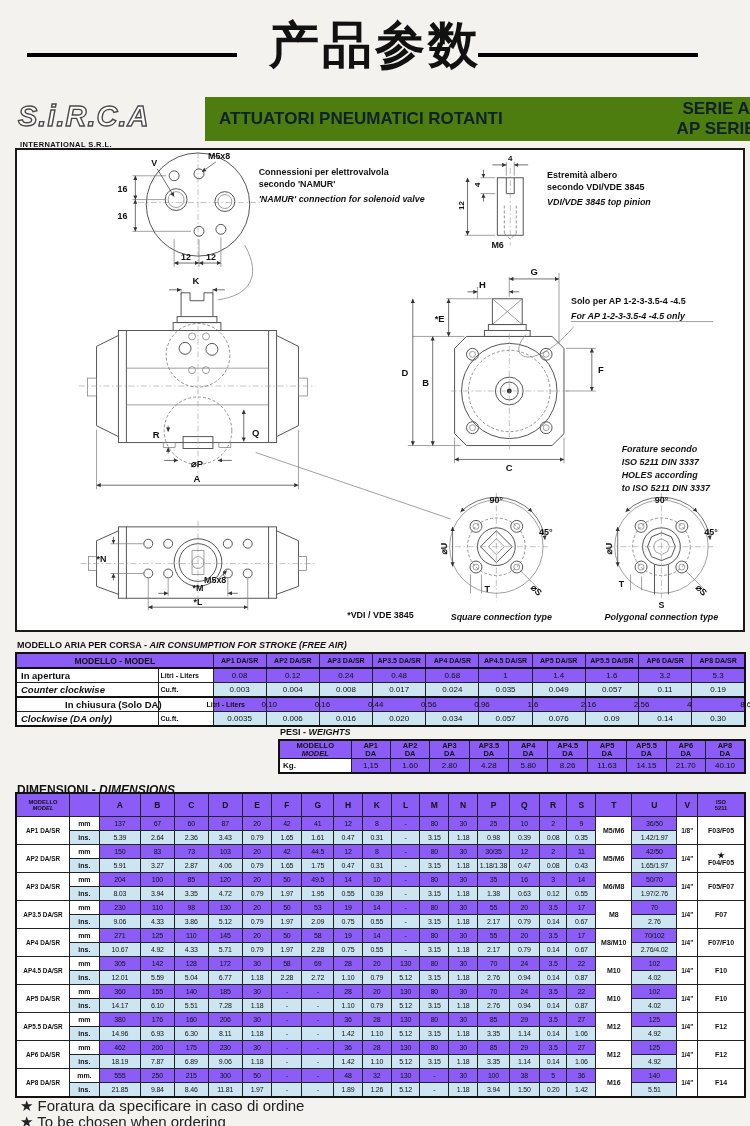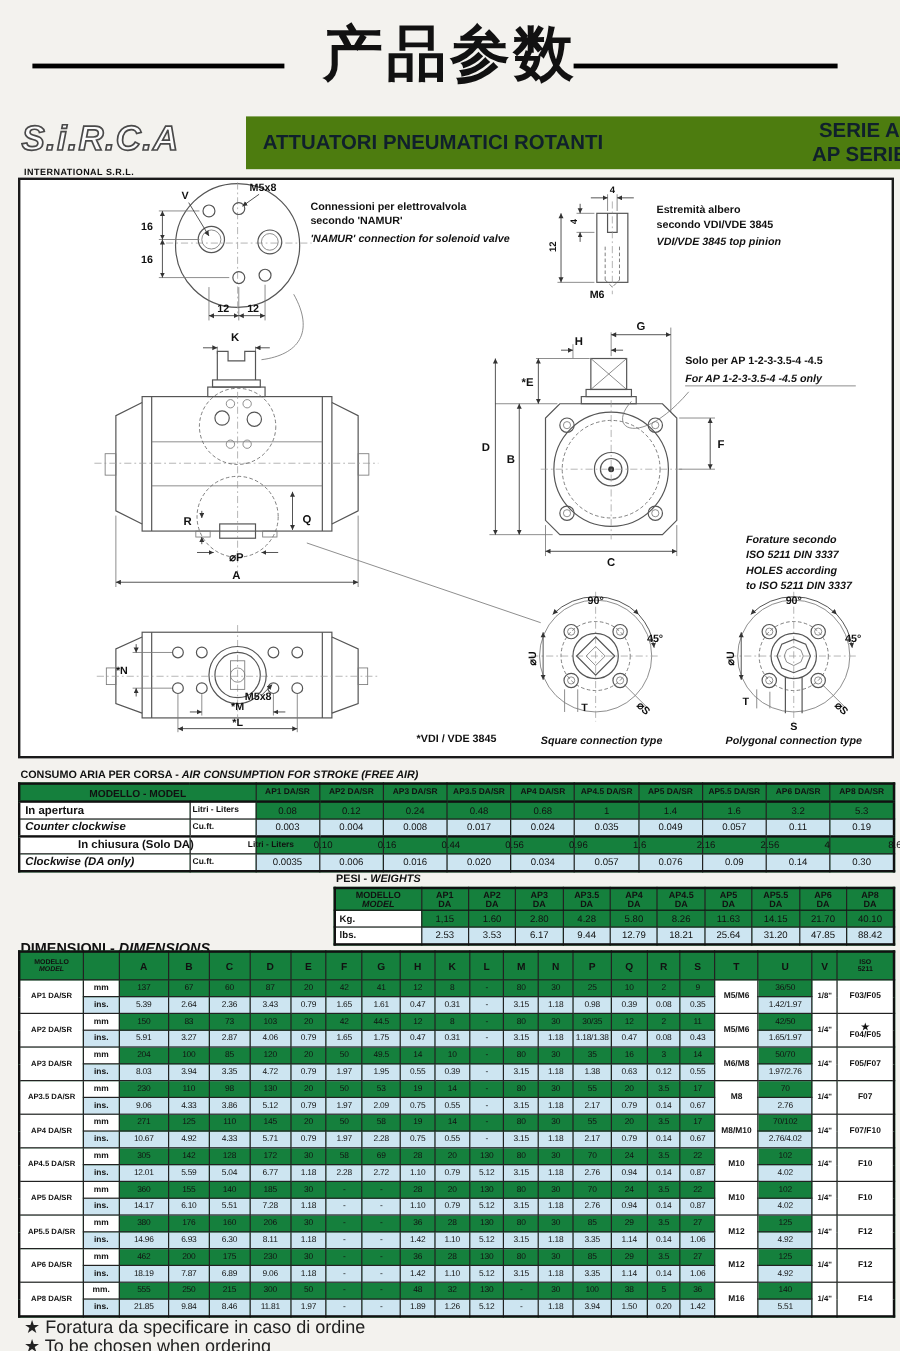--- a/index.html
+++ b/index.html
@@ -28,21 +28,21 @@
   .dl{stroke:#555;fill:none;stroke-width:1;}
   .dlt{stroke:#777;fill:none;stroke-width:.7;}
   .cl{stroke:#999;fill:none;stroke-width:.6;stroke-dasharray:6 2.5 1.5 2.5;}
   .dsh{stroke:#666;fill:none;stroke-width:.7;stroke-dasharray:3 2;}
   .dim{stroke:#333;fill:none;stroke-width:.7;}
   text{font-family:"Liberation Sans",sans-serif;font-weight:bold;fill:#111;}
   .t9{font-size:9px;} .t8{font-size:8px;} .ti{font-style:italic;} .t10{font-size:9.5px;}
   .anm{text-anchor:middle;}
 
   
-  table{border-collapse:collapse;background:#15803d;}
+  table{border-collapse:collapse;background:#8b5cf6;}
   td{border:1px solid #222;padding:0;vertical-align:middle;white-space:nowrap;}
   .shade td, td.sh{background:#cde5f1;}
   tr.shade > td{background:#cde5f1;}
 
   
   #air-title{left:17px;top:640px;font-size:9px;font-weight:bold;}
   #air-title .ti{font-style:italic;text-align:right;}
   #air-table{left:15px;top:652px;width:731px;table-layout:fixed;border:2px solid #111;}
   #air-table td{height:13px;text-align:center;}
   #air-table .ah{font-size:8.5px;font-weight:bold;}
@@ -379,21 +379,21 @@
     <text class="t9" x="605" y="441">T</text>
     <text class="t9 anm" x="648" y="462">S</text>
     <line class="dlt" x1="672" y1="424" x2="693" y2="445"></line>
     <text class="t9 anm" transform="rotate(45 686,446)" x="686" y="446">⌀S</text>
     <text class="t9 ti anm" x="648" y="474">Polygonal connection type</text>
   </g>
 </svg>
 </div>
 
 <div class="abs" id="air-title">
-  <span>CONSUMO ARIA PER CORSA - </span><span class="ti">AIR CONSUMPTION FOR STROKE (FREE AIR)</span>
+  <span>MODELLO ARIA PER CORSA - </span><span class="ti">AIR CONSUMPTION FOR STROKE (FREE AIR)</span>
 </div>
 <table class="abs" id="air-table">
   <colgroup>
       <col style="width:142px">
       <col style="width:55px">
     </colgroup>
   <tbody>
       <tr class="hdr">
         <td class="ah" colspan="2">MODELLO - MODEL</td>
         <td class="ahm">AP1 DA/SR</td>
@@ -525,33 +525,20 @@
         <td class="wv">1,15</td>
         <td class="wv">1.60</td>
         <td class="wv">2.80</td>
         <td class="wv">4.28</td>
         <td class="wv">5.80</td>
         <td class="wv">8.26</td>
         <td class="wv">11.63</td>
         <td class="wv">14.15</td>
         <td class="wv">21.70</td>
         <td class="wv">40.10</td>
-      </tr>
-      <tr class="shade">
-        <td class="wl">lbs.</td>
-        <td class="wv">2.53</td>
-        <td class="wv">3.53</td>
-        <td class="wv">6.17</td>
-        <td class="wv">9.44</td>
-        <td class="wv">12.79</td>
-        <td class="wv">18.21</td>
-        <td class="wv">25.64</td>
-        <td class="wv">31.20</td>
-        <td class="wv">47.85</td>
-        <td class="wv">88.42</td>
       </tr>
     </tbody>
 </table>
 
 <div class="abs" id="dims-title">
   <span>DIMENSIONI - </span><span class="ti">DIMENSIONS</span>
 </div>
 <table class="abs" id="dims-table">
   <colgroup>
     <col style="width:52px">

